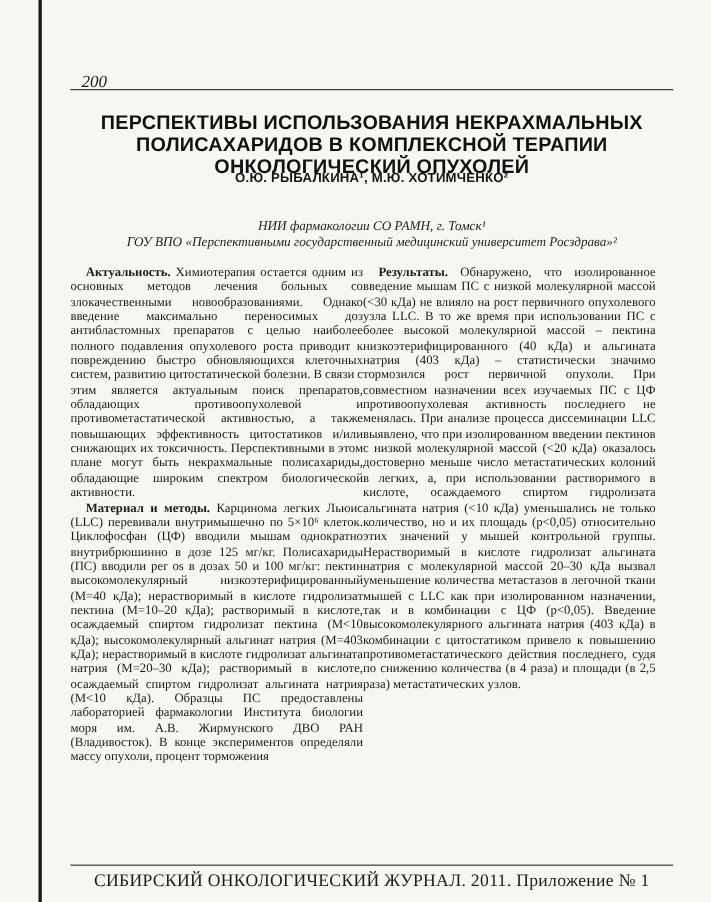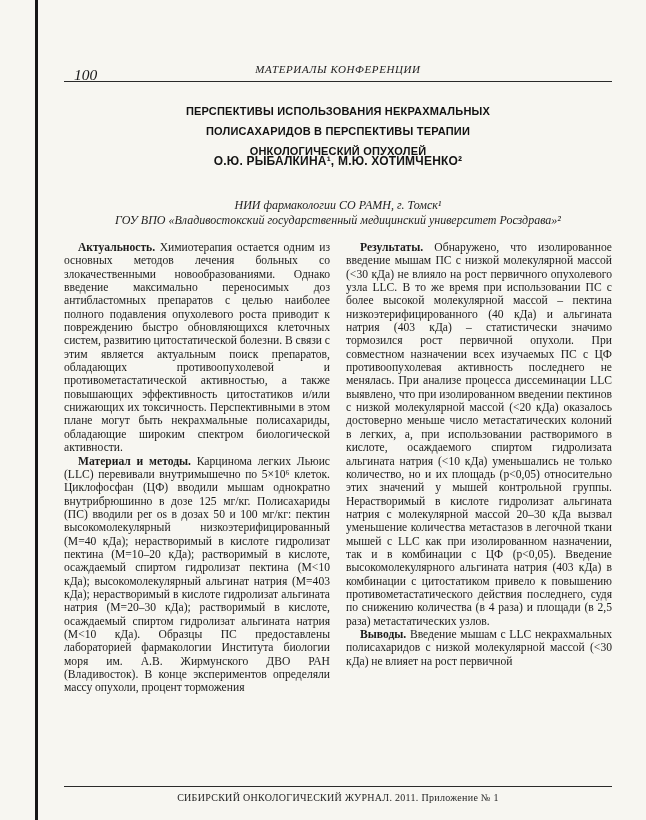--- a/index.html
+++ b/index.html
@@ -14,78 +14,76 @@
     position:absolute;top:63px;left:64px;width:548px;text-align:center;
     font-style:italic;font-size:11px;letter-spacing:0.6px;color:#222;
   }
   .head-rule{position:absolute;top:81px;left:64px;width:548px;border-top:1.4px solid #2a2a2a;}
   .page-number{
     position:absolute;left:74px;top:66px;font-style:italic;font-size:15.5px;color:#191919;
   }
   .title{
     position:absolute;top:101px;left:64px;width:548px;text-align:center;
     font-family:"Liberation Sans","DejaVu Sans",sans-serif;
-    font-weight:bold;font-size:11px;line-height:20px;letter-spacing:0.2px;color:#111;
+    font-weight:bold;font-size:18px;line-height:20px;letter-spacing:0.2px;color:#111;
   }
   .authors{
     position:absolute;top:154px;left:64px;width:548px;text-align:center;
     font-family:"Liberation Sans","DejaVu Sans",sans-serif;
     font-weight:bold;font-size:12px;letter-spacing:0.2px;color:#141414;
   }
   .affils{
     position:absolute;top:198px;left:64px;width:548px;text-align:center;
     font-style:italic;font-size:12px;line-height:14.5px;color:#1d1d1d;
   }
   .body-cols{
     position:absolute;top:241px;left:64px;width:548px;height:550px;
-    display:flex;gap:16px;
+    display:flex;
   }
   .col{width:266px;height:550px;overflow:hidden;}
   .para{
     margin:0;text-indent:14px;text-align:justify;
     font-size:11.6px;line-height:13.35px;color:#1b1b1b;
     hyphens:auto;-webkit-hyphens:auto;word-spacing:-0.2px;
   }
   .para.cont{text-indent:0;}
   .lead{font-weight:bold;}
   .footer-rule{position:absolute;top:786px;left:64px;width:548px;border-top:1.2px solid #2a2a2a;}
   .page-footer{
     position:absolute;top:792px;left:64px;width:548px;text-align:center;
-    font-size:10px;letter-spacing:0.3px;color:#1d1d1d;
+    font-size:16px;letter-spacing:0.3px;color:#1d1d1d;
   }
 </style>
 </head>
 <body>
 
 <div class="sheet">
   <div class="edge-line"></div>
 
-  <div class="running-head">МАТЕРИАЛЫ КОНФЕРЕНЦИИ</div>
   <div class="head-rule"></div>
-  <div class="page-number">100</div>
+  <div class="page-number">200</div>
 
   <div class="title">
     <div>ПЕРСПЕКТИВЫ ИСПОЛЬЗОВАНИЯ НЕКРАХМАЛЬНЫХ</div>
-    <div>ПОЛИСАХАРИДОВ В ПЕРСПЕКТИВЫ ТЕРАПИИ</div>
+    <div>ПОЛИСАХАРИДОВ В КОМПЛЕКСНОЙ ТЕРАПИИ</div>
     <div>ОНКОЛОГИЧЕСКИЙ ОПУХОЛЕЙ</div>
   </div>
 
   <div class="authors">О.Ю. РЫБАЛКИНА¹, М.Ю. ХОТИМЧЕНКО²</div>
 
   <div class="affils">
     <div>НИИ фармакологии СО РАМН, г. Томск¹</div>
-    <div>ГОУ ВПО «Владивостокский государственный медицинский университет Росздрава»²</div>
+    <div>ГОУ ВПО «Перспективными государственный медицинский университет Росздрава»²</div>
   </div>
 
   <div class="body-cols">
     <div class="col" id="col-left">
         <p class="para"><span class="lead">Актуальность.</span> Химиотерапия остается одним из основных методов лечения больных со злокачественными новообразованиями. Однако введение максимально переносимых доз антибластомных препаратов с целью наиболее полного подавления опухолевого роста приводит к повреждению быстро обновляющихся клеточных систем, развитию цитостатической болезни. В связи с этим является актуальным поиск препаратов, обладающих противоопухолевой и противометастатической активностью, а также повышающих эффективность цитостатиков и/или снижающих их токсичность. Перспективными в этом плане могут быть некрахмальные полисахариды, обладающие широким спектром биологической активности.</p>
         <p class="para"><span class="lead">Материал и методы.</span> Карцинома легких Льюис (LLC) перевивали внутримышечно по 5×10⁶ клеток. Циклофосфан (ЦФ) вводили мышам однократно внутрибрюшинно в дозе 125 мг/кг. Полисахариды (ПС) вводили per os в дозах 50 и 100 мг/кг: пектин высокомолекулярный низкоэтерифицированный (М=40 кДа); нерастворимый в кислоте гидролизат пектина (М=10–20 кДа); растворимый в кислоте, осаждаемый спиртом гидролизат пектина (М&lt;10 кДа); высокомолекулярный альгинат натрия (М=403 кДа); нерастворимый в кислоте гидролизат альгината натрия (М=20–30 кДа); растворимый в кислоте, осаждаемый спиртом гидролизат альгината натрия (М&lt;10 кДа). Образцы ПС предоставлены лабораторией фармакологии Института биологии моря им. А.В. Жирмунского ДВО РАН (Владивосток). В конце экспериментов определяли массу опухоли, процент торможения</p>
       </div>
     <div class="col" id="col-right">
         <p class="para"><span class="lead">Результаты.</span> Обнаружено, что изолированное введение мышам ПС с низкой молекулярной массой (&lt;30 кДа) не влияло на рост первичного опухолевого узла LLC. В то же время при использовании ПС с более высокой молекулярной массой – пектина низкоэтерифицированного (40 кДа) и альгината натрия (403 кДа) – статистически значимо тормозился рост первичной опухоли. При совместном назначении всех изучаемых ПС с ЦФ противоопухолевая активность последнего не менялась. При анализе процесса диссеминации LLC выявлено, что при изолированном введении пектинов с низкой молекулярной массой (&lt;20 кДа) оказалось достоверно меньше число метастатических колоний в легких, а, при использовании растворимого в кислоте, осаждаемого спиртом гидролизата альгината натрия (&lt;10 кДа) уменьшались не только количество, но и их площадь (р&lt;0,05) относительно этих значений у мышей контрольной группы. Нерастворимый в кислоте гидролизат альгината натрия с молекулярной массой 20–30 кДа вызвал уменьшение количества метастазов в легочной ткани мышей с LLC как при изолированном назначении, так и в комбинации с ЦФ (р&lt;0,05). Введение высокомолекулярного альгината натрия (403 кДа) в комбинации с цитостатиком привело к повышению противометастатического действия последнего, судя по снижению количества (в 4 раза) и площади (в 2,5 раза) метастатических узлов.</p>
-        <p class="para"><span class="lead">Выводы.</span> Введение мышам с LLC некрахмальных полисахаридов с низкой молекулярной массой (&lt;30 кДа) не влияет на рост первичной</p>
       </div>
   </div>
 
   <div class="footer-rule"></div>
   <div class="page-footer">СИБИРСКИЙ ОНКОЛОГИЧЕСКИЙ ЖУРНАЛ. 2011. Приложение № 1</div>
 </div>
 
 </body></html>

